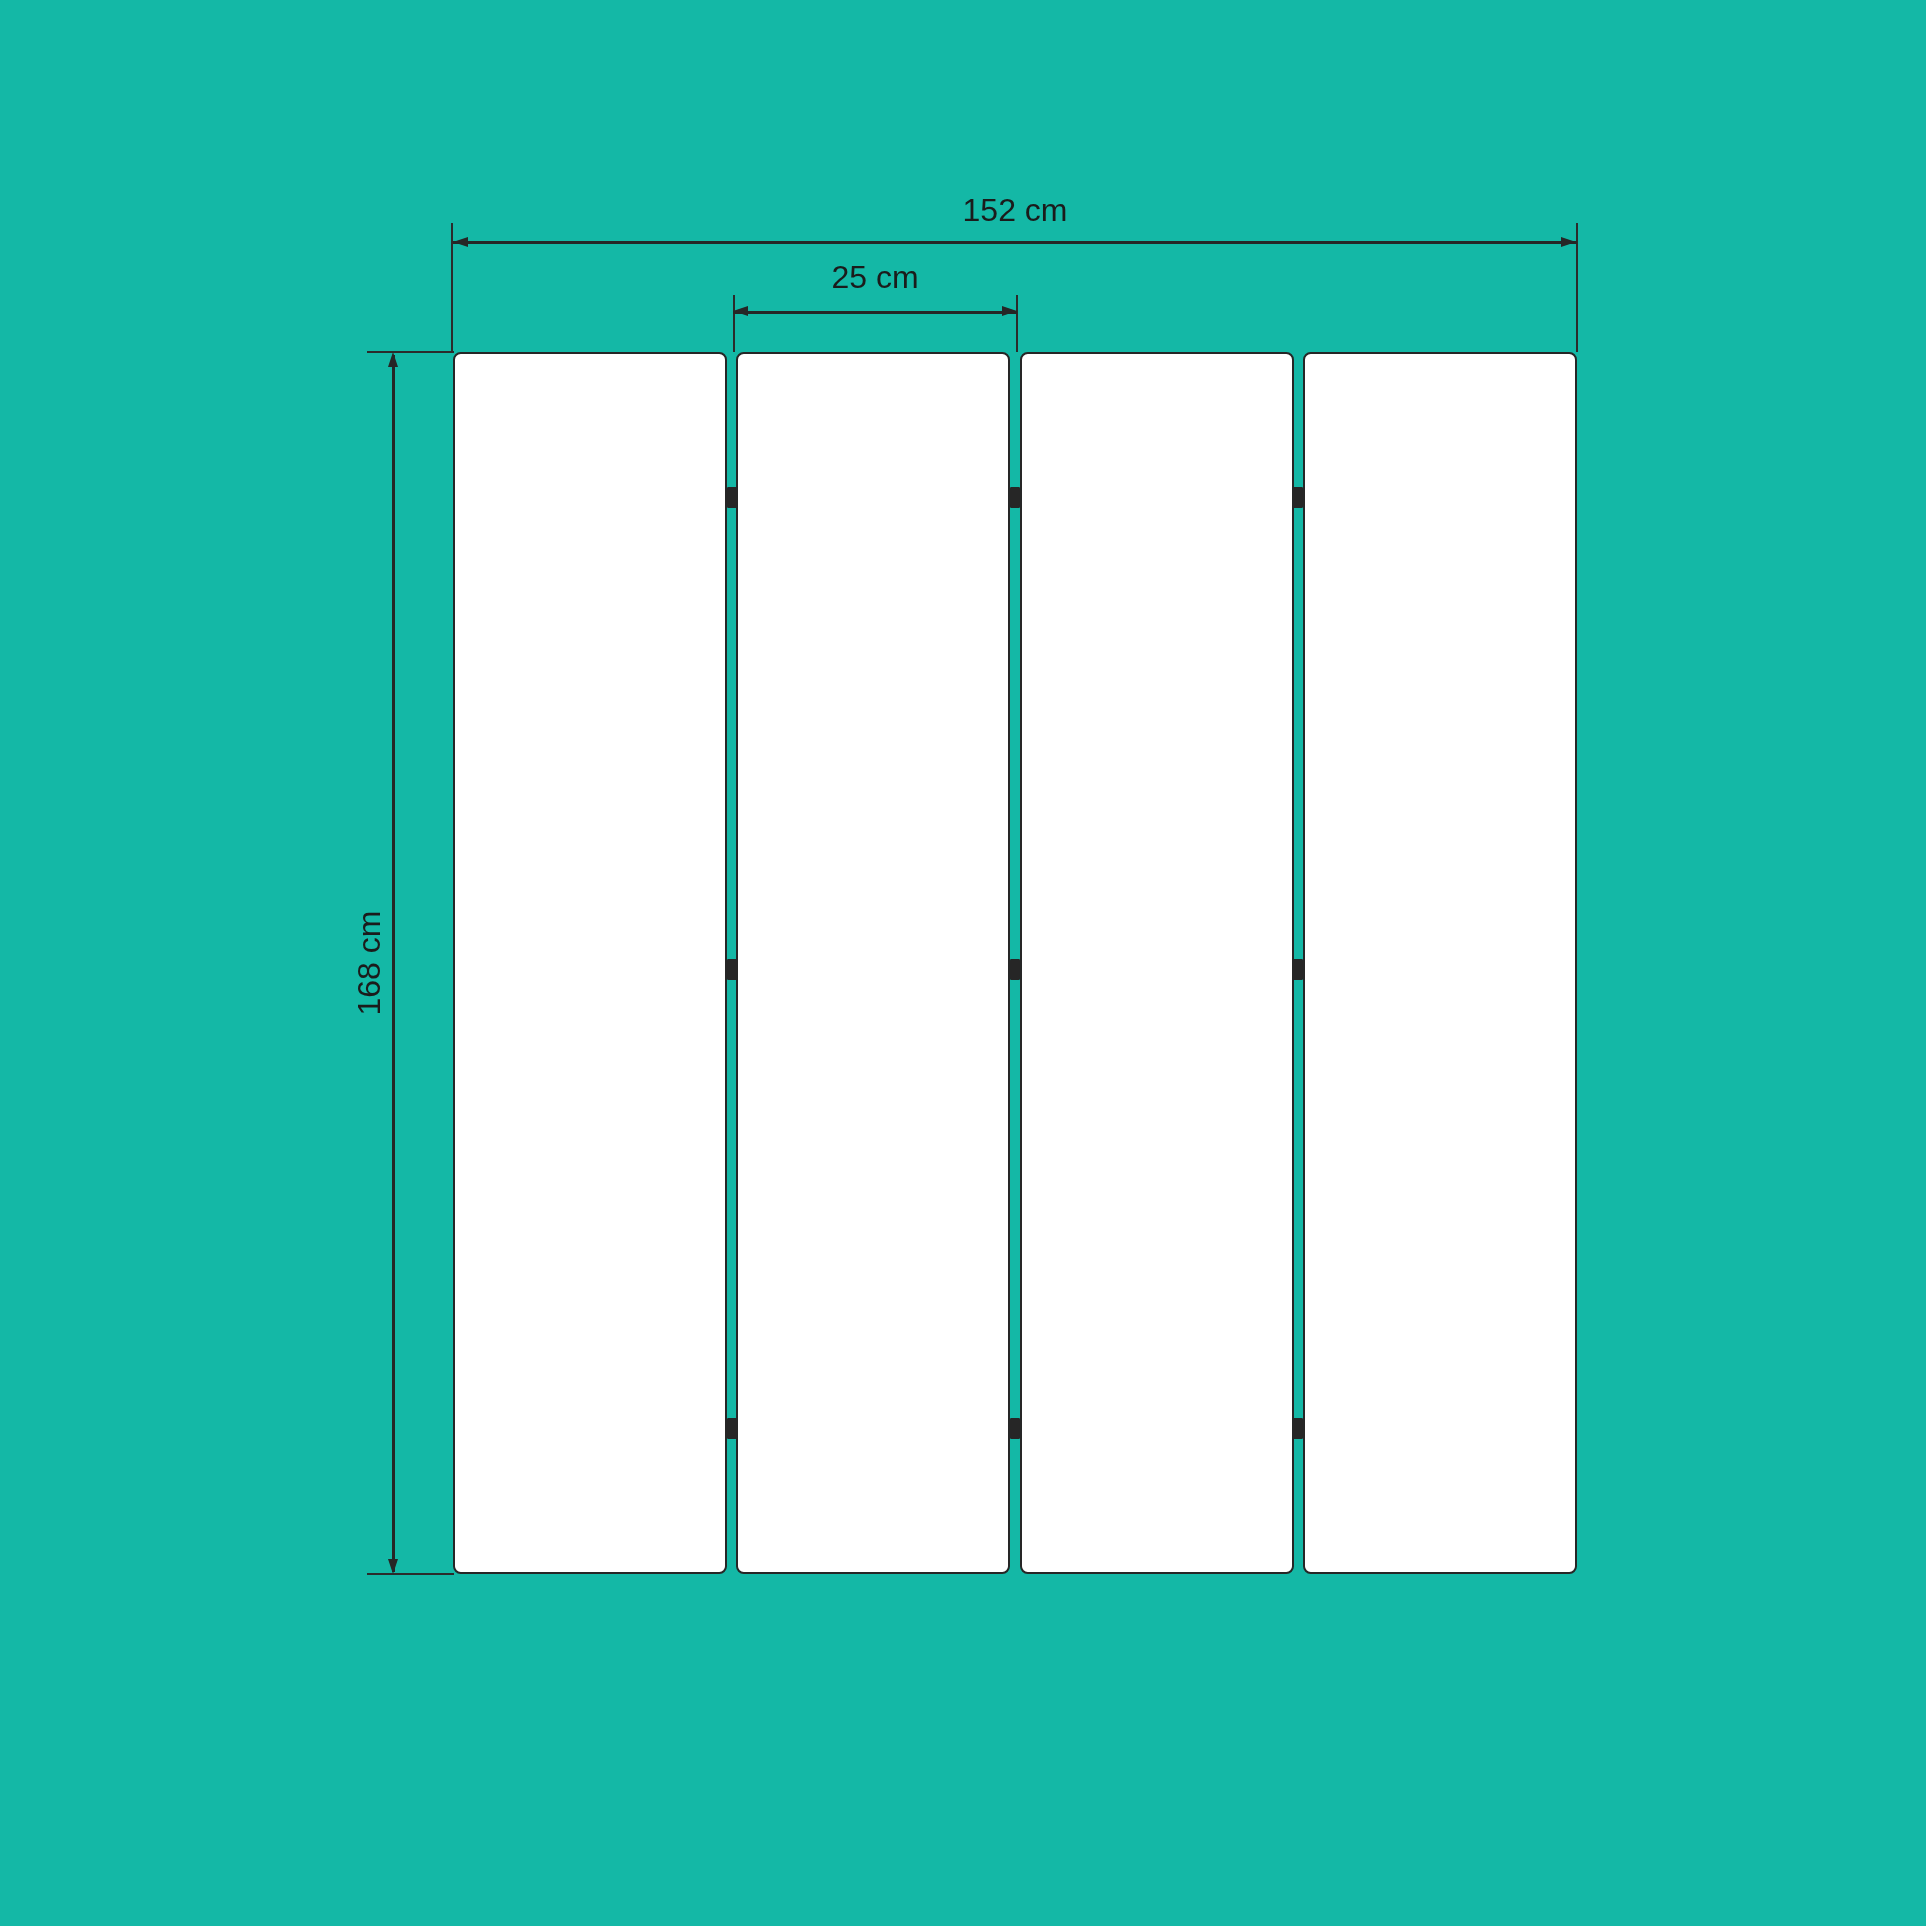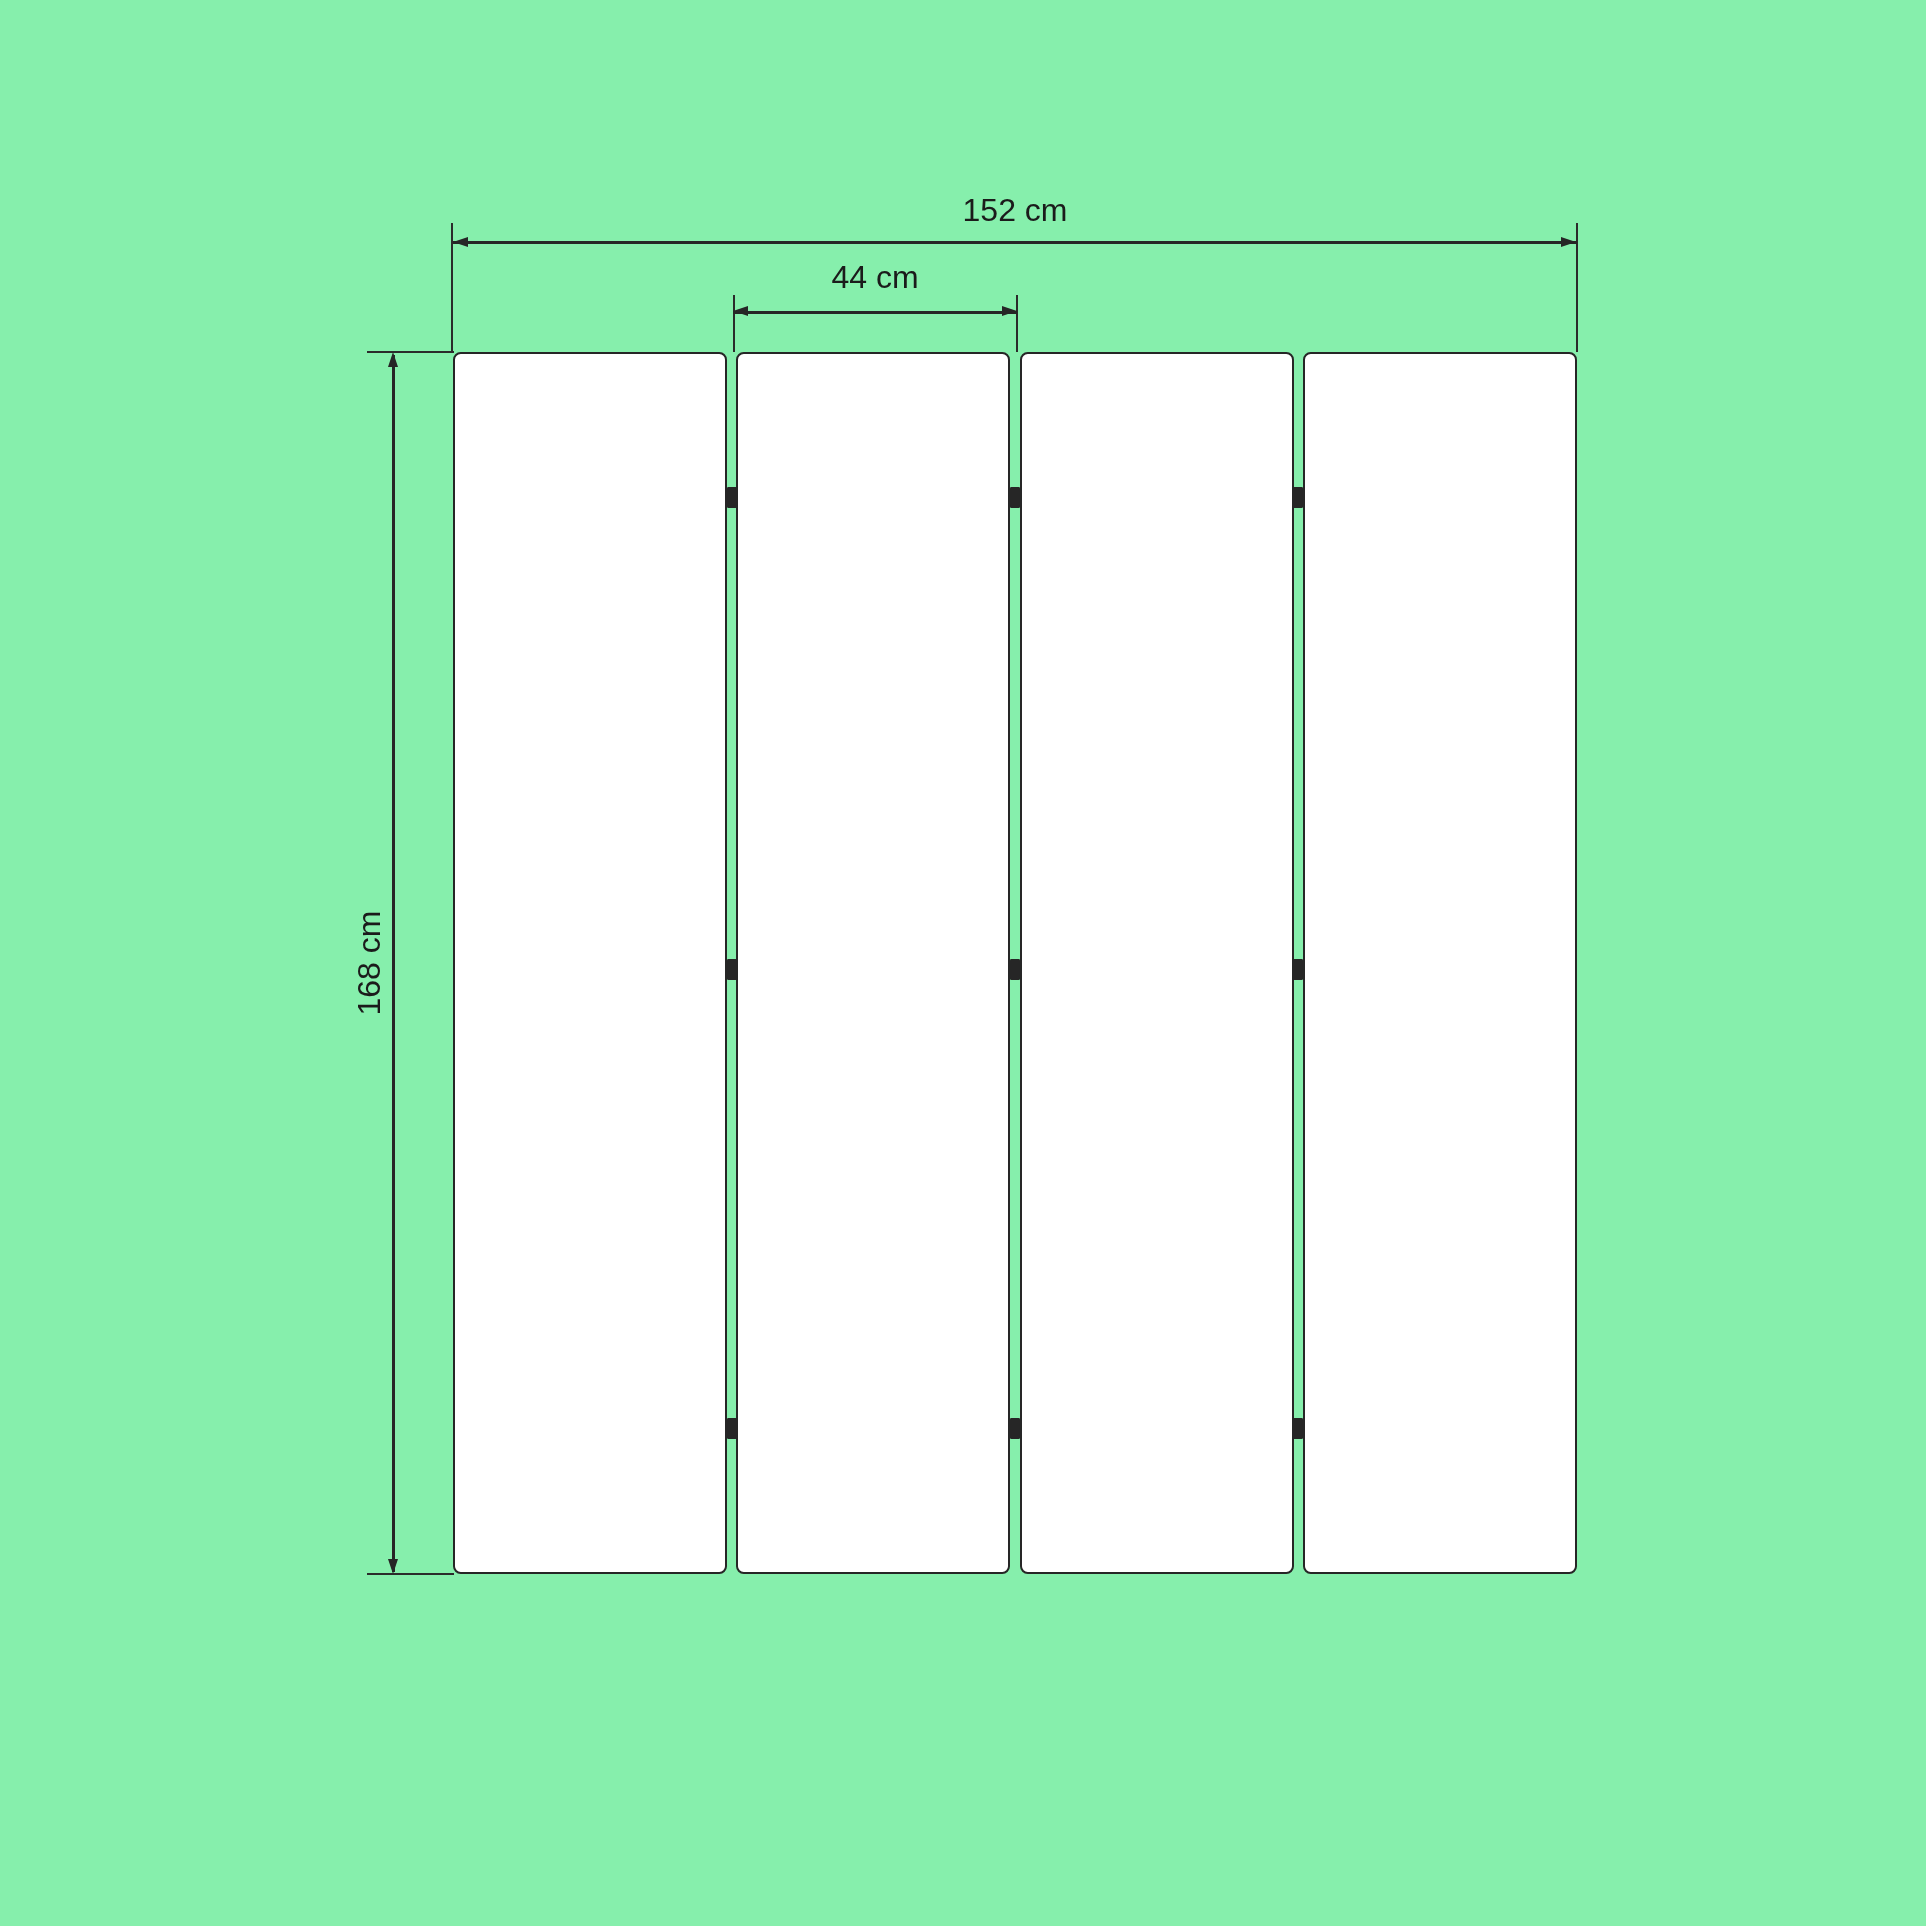--- a/index.html
+++ b/index.html
@@ -7,21 +7,21 @@
     padding: 0;
     background: #ffffff;
     width: 1926px;
     height: 1926px;
     font-family: "Liberation Sans", "DejaVu Sans", sans-serif;
   }
   #canvas {
     position: relative;
     width: 1926px;
     height: 1926px;
-    background: #86efac;
+    background: #14b8a6;
     overflow: hidden;
   }
 
   
   .panel {
     position: absolute;
     top: 352px;
     height: 1222px;
     width: 274px;
     box-sizing: border-box;
@@ -98,21 +98,21 @@
 
 <div id="canvas">
 
   <div class="dim-label" style="left:453px; width:1124px; top:194px;">152 cm</div>
   <div class="ext-line-v" style="left:451px; top:223px; height:129px;"></div>
   <div class="ext-line-v" style="left:1576px; top:223px; height:129px;"></div>
   <div class="dim-line-h" style="left:453px; top:241px; width:1124px;"></div>
   <div class="arrow left" style="left:453px; top:237px;"></div>
   <div class="arrow right" style="left:1561px; top:237px;"></div>
 
-  <div class="dim-label" style="left:733px; width:284px; top:261px;">44 cm</div>
+  <div class="dim-label" style="left:733px; width:284px; top:261px;">25 cm</div>
   <div class="ext-line-v" style="left:733px; top:295px; height:57px;"></div>
   <div class="ext-line-v" style="left:1016px; top:295px; height:57px;"></div>
   <div class="dim-line-h" style="left:733px; top:311px; width:284px;"></div>
   <div class="arrow left" style="left:733px; top:306px;"></div>
   <div class="arrow right" style="left:1002px; top:306px;"></div>
 
   <div class="dim-label" id="label-height" style="left:369px; top:963px;">168 cm</div>
   <div class="ext-line-h" style="left:367px; top:351px; width:87px;"></div>
   <div class="ext-line-h" style="left:367px; top:1573px; width:87px;"></div>
   <div class="dim-line-v" style="left:392px; top:355px; height:1217px;"></div>

